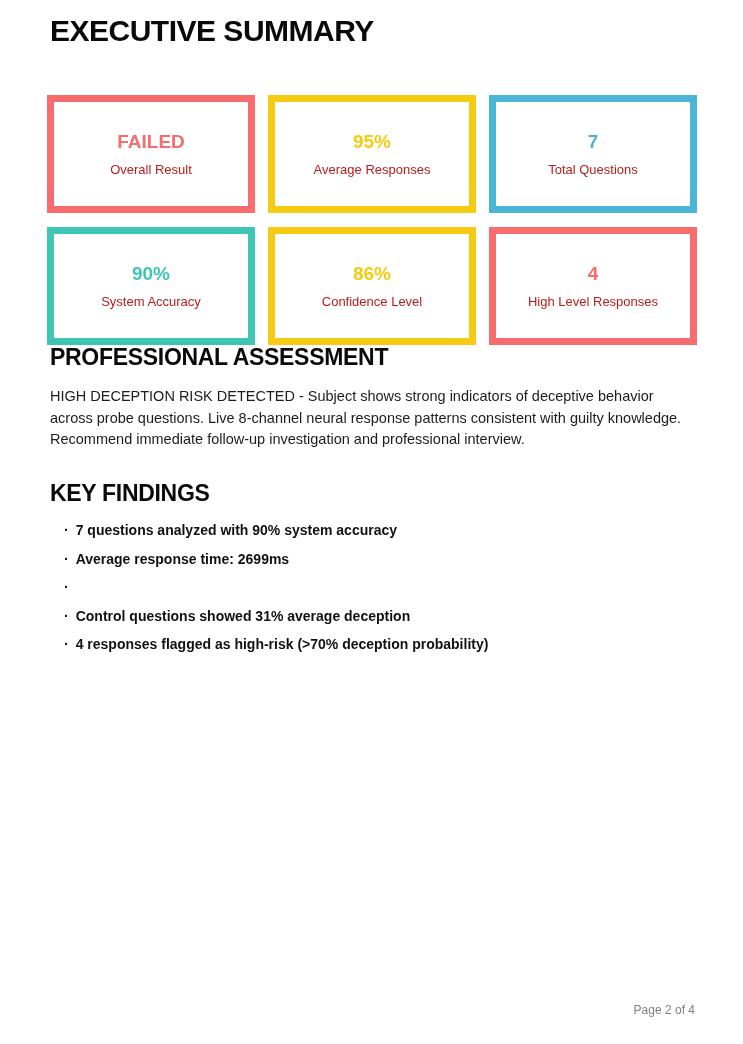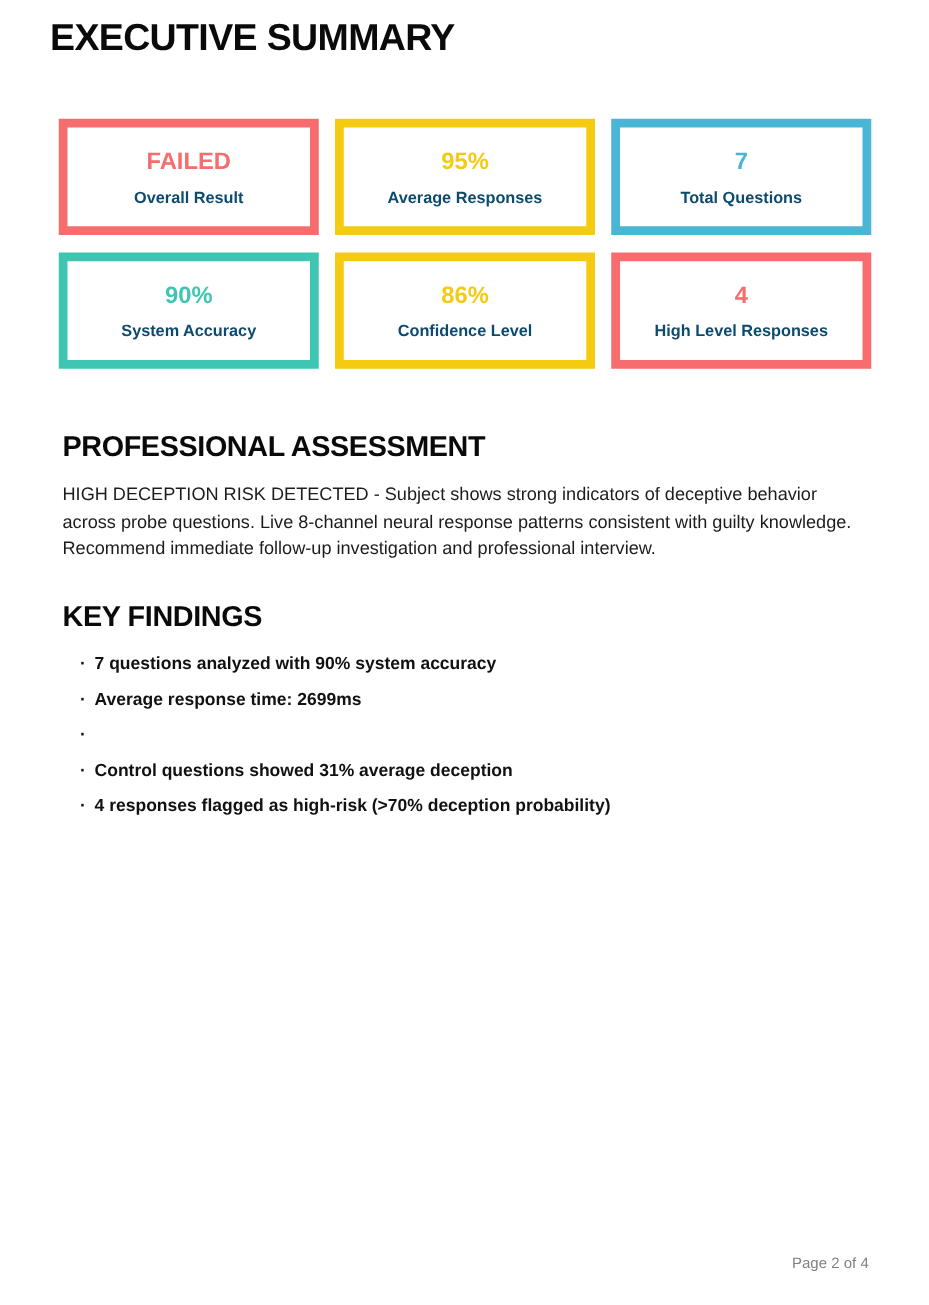--- a/index.html
+++ b/index.html
@@ -7,58 +7,58 @@
     width: 743px;
     height: 1044px;
     position: relative;
     background: #ffffff;
     font-family: "Liberation Sans", sans-serif;
     color: #111111;
     overflow: hidden;
   }
   .page-title {
     position: absolute;
-    left: 40px;
+    left: 50px;
     top: 14px;
     font-size: 30px;
     font-weight: bold;
     letter-spacing: -0.5px;
     color: #0a0a0a;
     white-space: nowrap;
   }
   .cards-grid {
     position: absolute;
     left: 47px;
     top: 95px;
     width: 650px;
     display: grid;
     grid-template-columns: repeat(3, 1fr);
     column-gap: 13px;
     row-gap: 14px;
   }
   .stat-card {
-    height: 93px;
+    height: 118px;
     box-sizing: border-box;
     border: 7px solid #cccccc;
     background: #ffffff;
     display: flex;
     flex-direction: column;
     align-items: center;
     justify-content: center;
     text-align: right;
   }
   .stat-value {
     font-size: 19px;
     font-weight: bold;
     line-height: 1;
   }
   .stat-label {
     font-size: 13px;
-    font-weight: bold;
-    color: #0c4a6e;
+    font-weight: normal;
+    color: #b91c1c;
     margin-top: 12px;
     line-height: 1;
   }
   .section-heading {
     position: absolute;
     left: 50px;
     font-size: 23px;
     font-weight: bold;
     letter-spacing: -0.3px;
     color: #0a0a0a;

